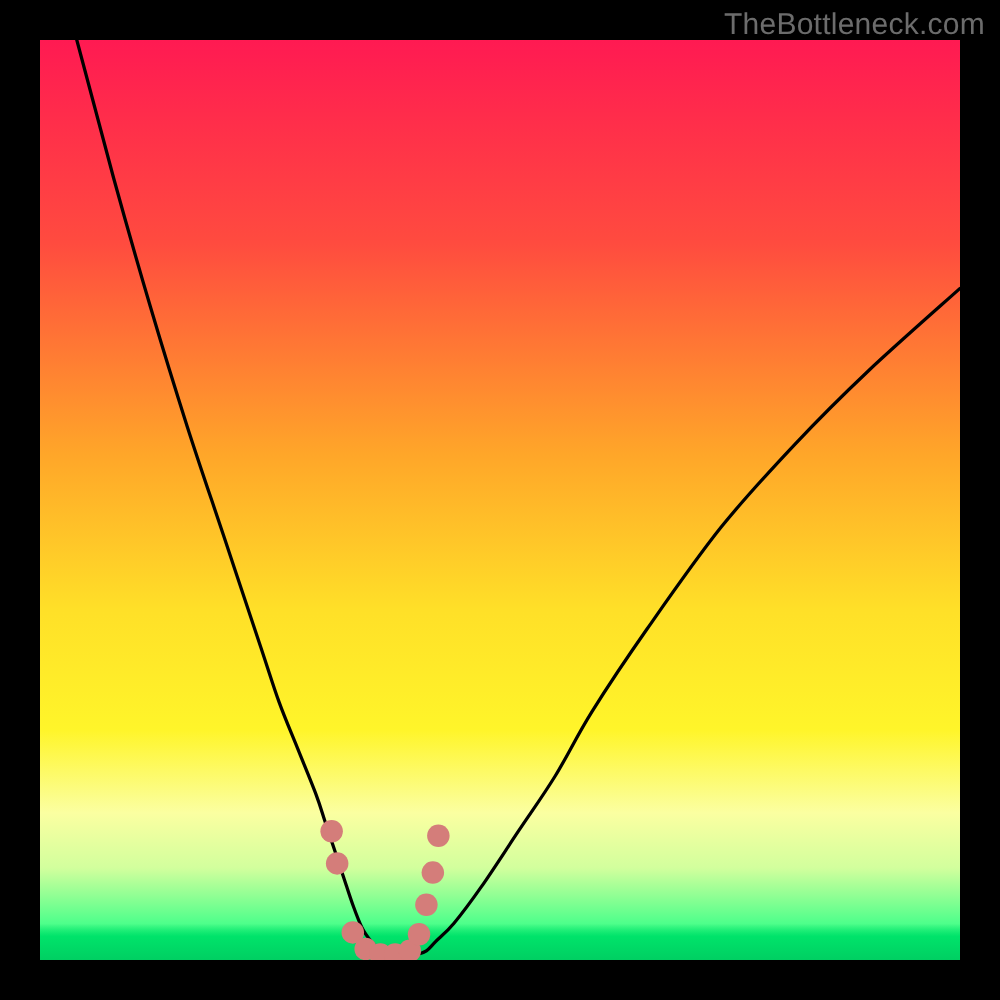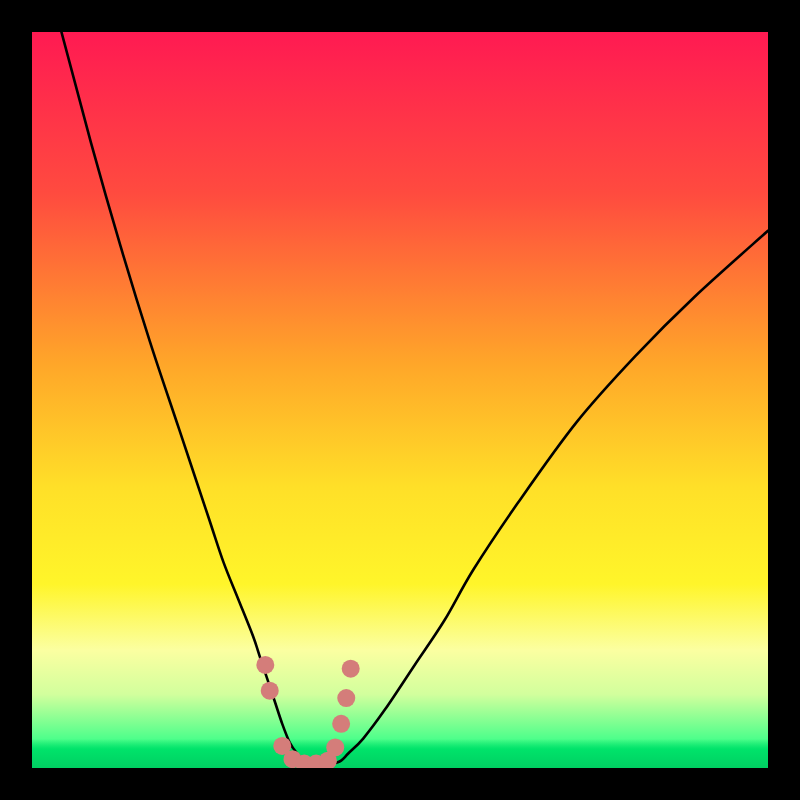--- a/index.html
+++ b/index.html
@@ -94,13 +94,14 @@
           <circle cx="284.096" cy="731.584" r="9" fill="#d47d7a"></circle>
           <circle cx="295.872" cy="728.64" r="9" fill="#d47d7a"></circle>
           <circle cx="303.232" cy="715.392" r="9" fill="#d47d7a"></circle>
           <circle cx="309.12" cy="691.84" r="9" fill="#d47d7a"></circle>
           <circle cx="314.27200000000005" cy="666.08" r="9" fill="#d47d7a"></circle>
           <circle cx="318.688" cy="636.64" r="9" fill="#d47d7a"></circle>
         </g>
     </svg>
   </div>
 
+  <div class="watermark">TheBottleneck.com</div>
 </div>
 
 </body></html>

